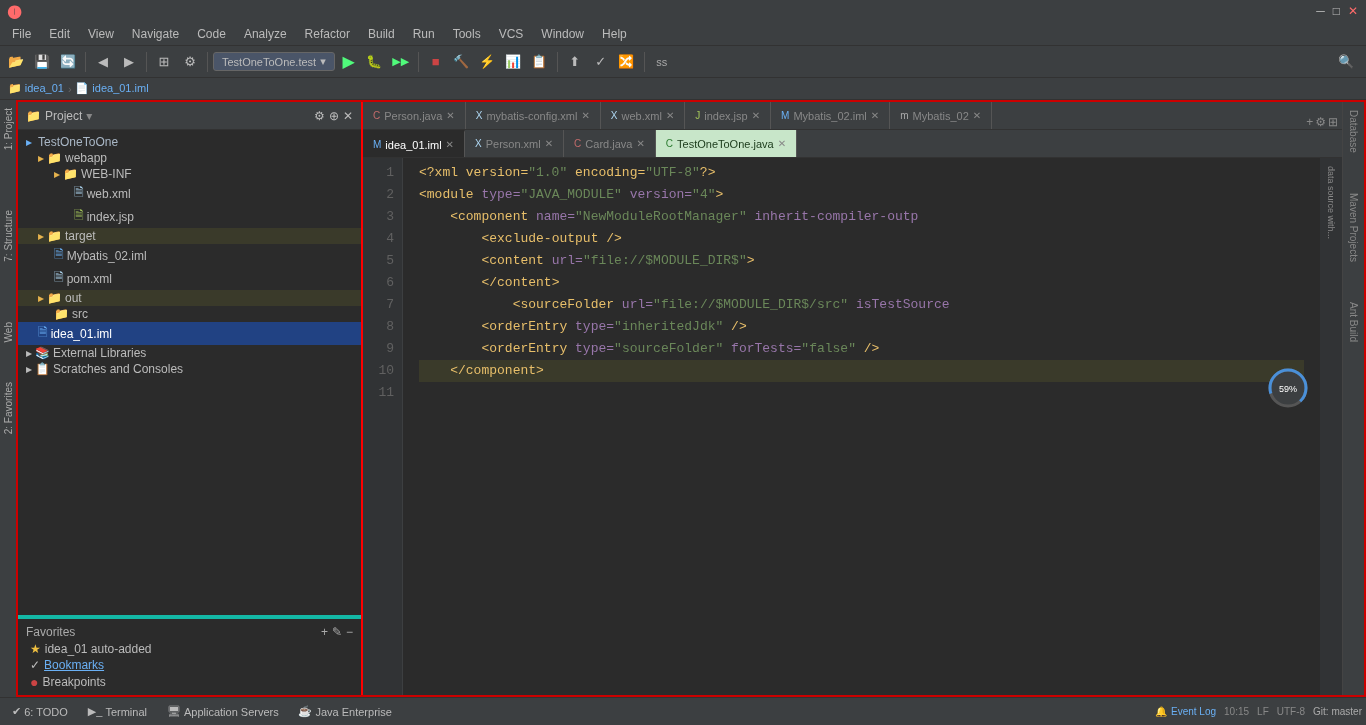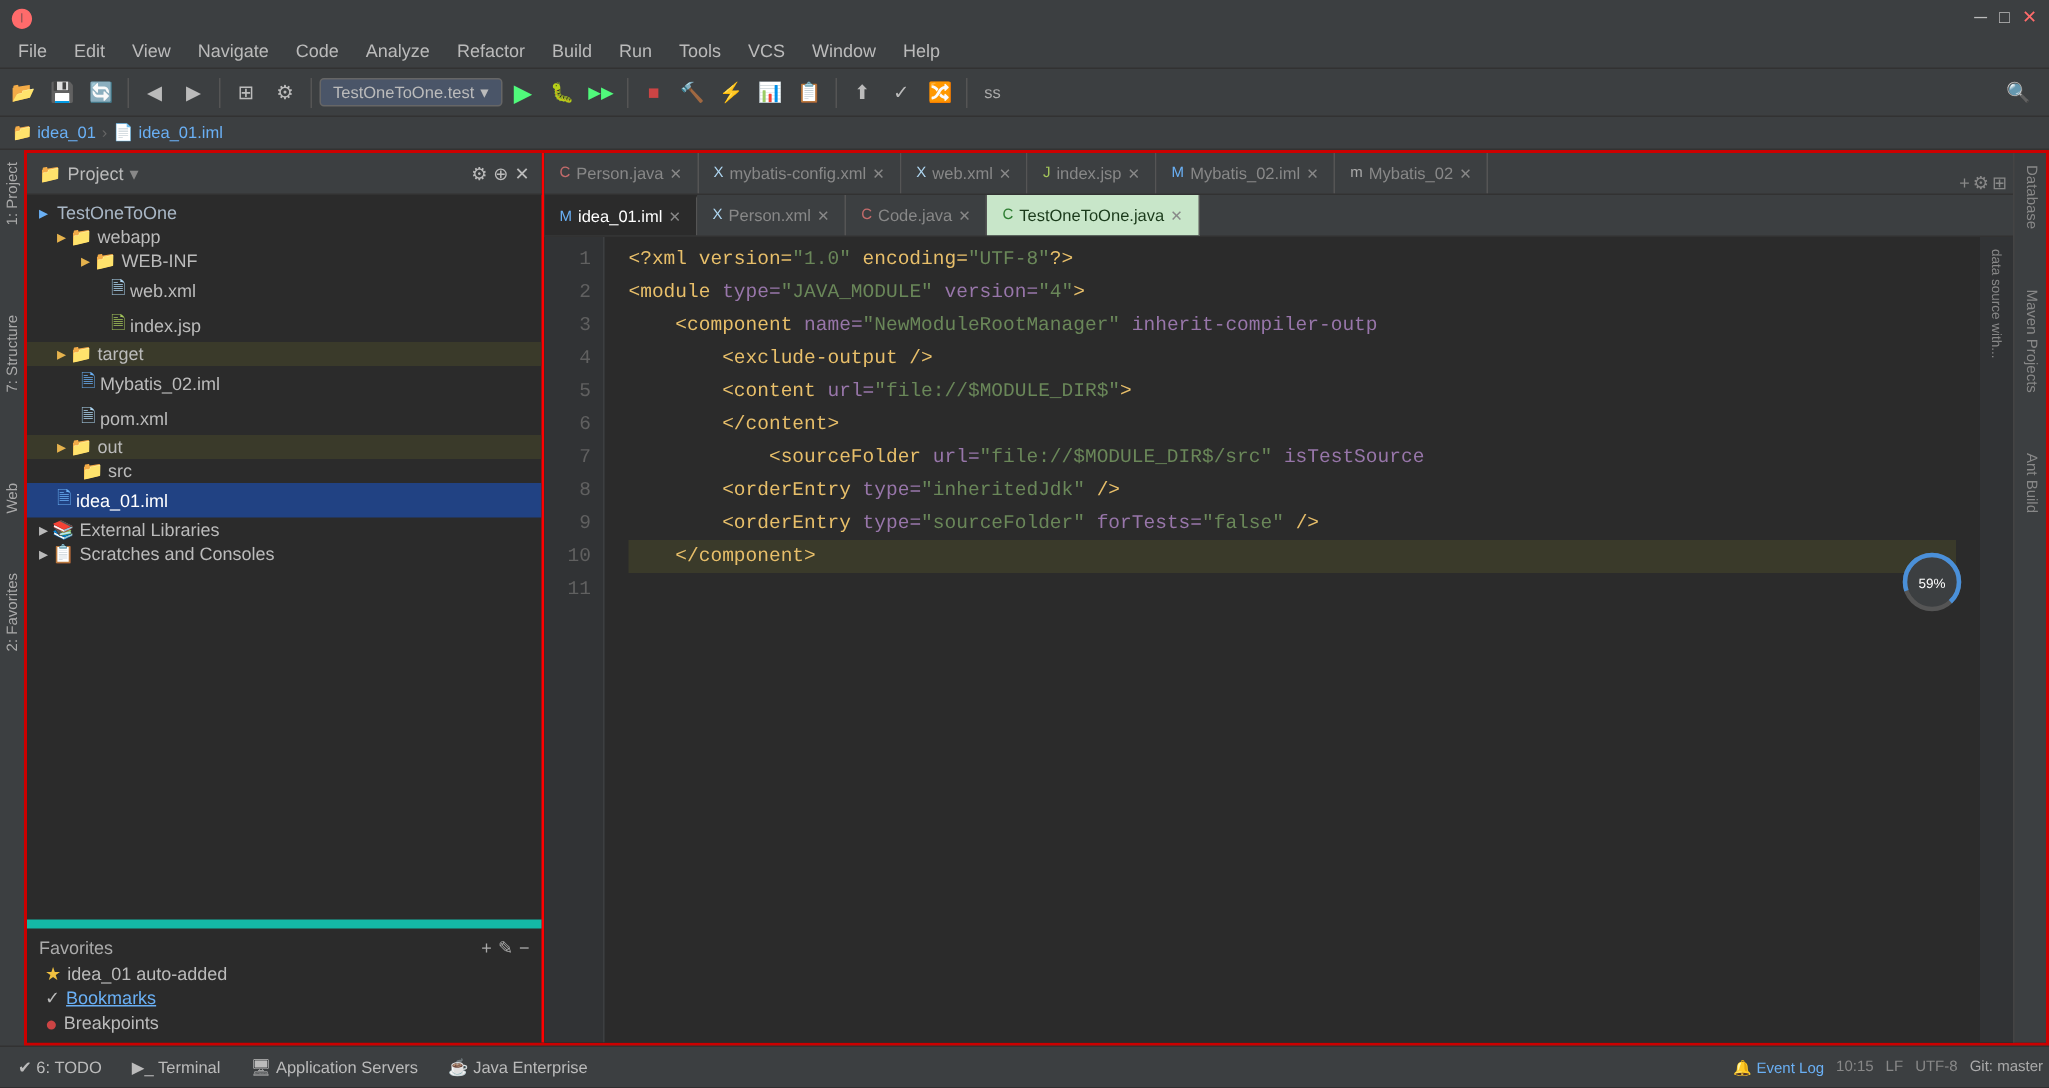--- a/index.html
+++ b/index.html
@@ -225,21 +225,21 @@
       align-items: center;
       gap: 3px;
       padding: 2px 8px;
       cursor: pointer;
       border-radius: 3px;
     }
     .bottom-right { margin-left: auto; display: flex; align-items: center; gap: 8px; font-size: 10px; color: #888; }
 
     
     #favorites-panel {
-      border-top: 6px solid #14b8a6;
+      border-top: 4px solid #14b8a6;
       padding: 4px 0;
     }
     #favorites-header {
       padding: 2px 8px;
       font-size: 12px;
       color: #aaa;
       display: flex;
       align-items: center;
       justify-content: space-between;
     }
@@ -556,21 +556,21 @@
           <span>idea_01.iml</span>
           <span class="tab-close">✕</span>
         </div>
         <div class="editor-tab">
           <span style="color:#aed6f1; font-size:10px;">X</span>
           <span>Person.xml</span>
           <span class="tab-close">✕</span>
         </div>
         <div class="editor-tab">
           <span style="color:#c36b6b; font-size:10px;">C</span>
-          <span>Code.java</span>
+          <span>Card.java</span>
           <span class="tab-close">✕</span>
         </div>
         <div class="editor-tab" style="background:#c8e6c9; color:#1a3a1a;">
           <span style="color:#2e7d32; font-size:10px;">C</span>
           <span>TestOneToOne.java</span>
           <span class="tab-close">✕</span>
         </div>
       </div>
 
       <div id="code-editor">

